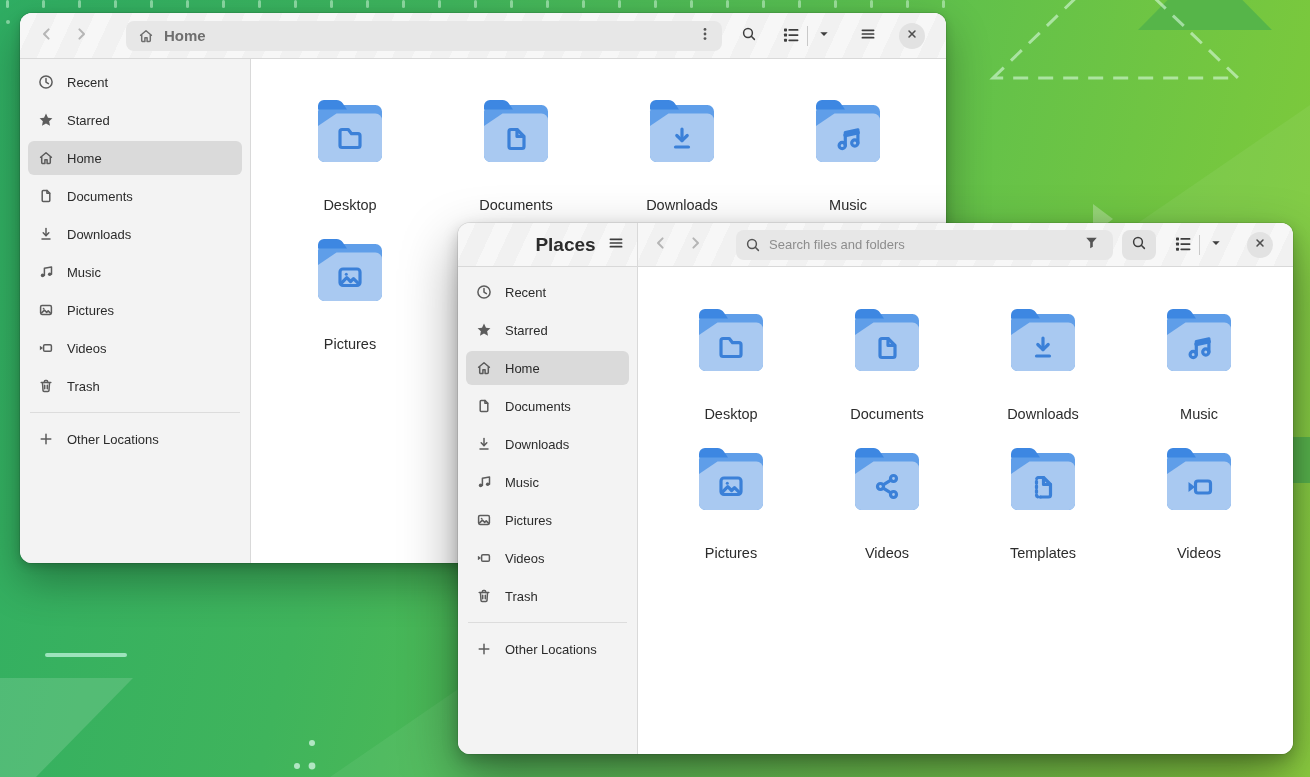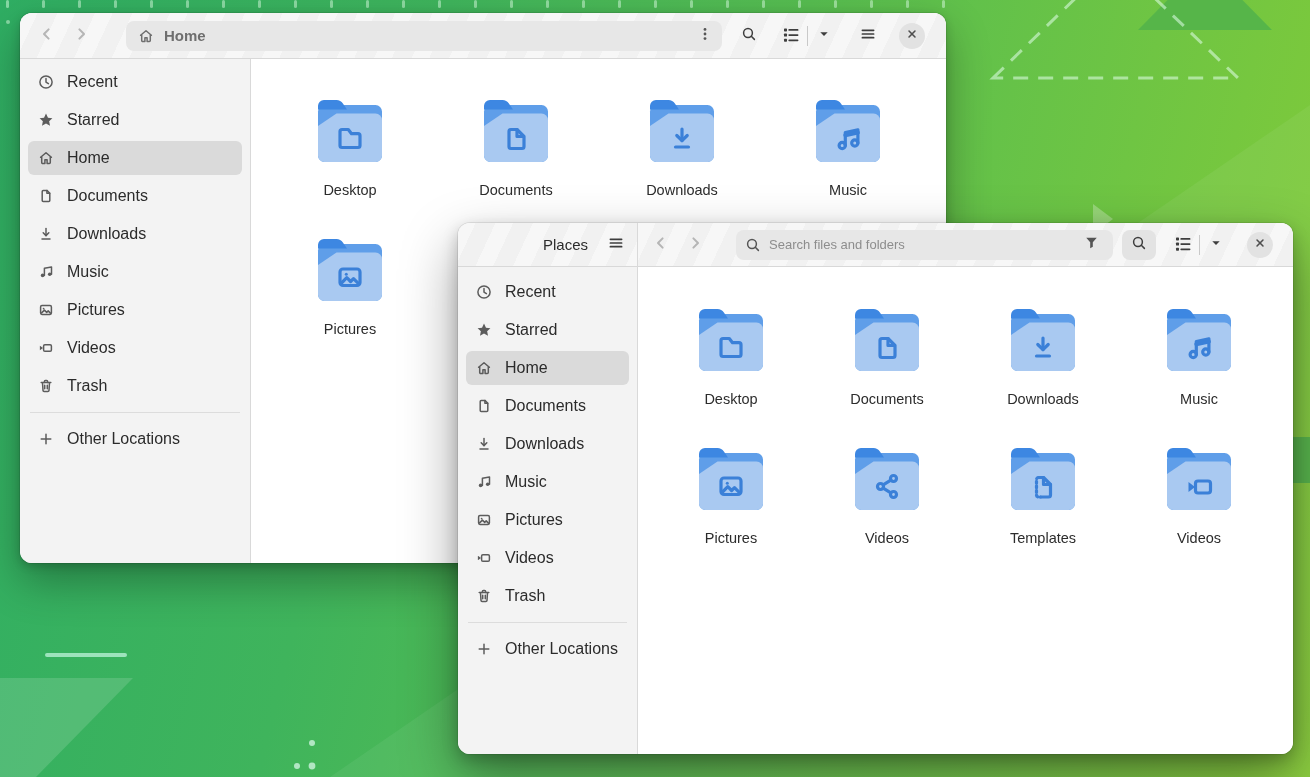--- a/index.html
+++ b/index.html
@@ -22,21 +22,21 @@
     box-shadow:0 6px 16px rgba(0,0,0,.22), 0 24px 56px rgba(0,0,0,.38), 0 0 0 1px rgba(0,0,0,.08); }
 
   .headerbar{
     background:#f1f1f1 repeating-linear-gradient(115deg, rgba(255,255,255,.45) 0 16px, rgba(255,255,255,0) 16px 34px);
     border-bottom:1px solid #d8d8d8; display:flex; align-items:center;
   }
   .bw-header{ grid-column:1/3; padding:0 10px; }
   .fw-header-left{ position:relative; justify-content:center; border-right:1px solid #d9d9d9; }
   .fw-header-right{ padding:0 10px 0 6px; }
 
-  .win-title{ font-size:15px; font-weight:400; color:#2c2c2c;padding-left:36px; }
+  .win-title{ font-size:19px; font-weight:700; color:#2c2c2c;padding-left:36px; }
 
   .icon-btn{ width:34px; height:34px; border-radius:7px; display:flex; align-items:center;
     justify-content:center; color:#3e3e3e; flex:0 0 auto; }
   .icon-btn.disabled{ color:#b5b5b5; }
   .sm{ width:26px; height:26px; }
   .close-btn{ width:26px; height:26px; border-radius:50%; background:#e2e2e2; color:#4f4f4f;
     display:flex; align-items:center; justify-content:center; flex:0 0 auto; }
   .hamb-right{ position:absolute; right:8px; }
 
   .pathbar{ height:30px; width:596px; margin-left:28px; background:#e7e7e7; border-radius:8px;
@@ -52,32 +52,32 @@
   .searchbar input{ flex:1; border:0; background:transparent; outline:none; font-size:13px;
     color:#333; margin-left:8px; font-family:inherit; }
   .searchbar input::placeholder{ color:#8d8d8d; }
   .search-btn{ width:34px; height:30px; border-radius:8px; background:#e3e3e3; color:#3e3e3e;
     display:flex; align-items:center; justify-content:center; margin-left:9px; flex:0 0 auto; }
 
   .sidebar{ background:#f3f3f3; border-right:1px solid #d9d9d9; padding:6px 8px 0; overflow:hidden; }
   .front-window .sidebar{ padding-top:8px; }
   .sb-list{ display:flex; flex-direction:column; gap:4px; }
   .sb-item{ display:flex; align-items:center; gap:13px; height:34px; border-radius:6px;
-    padding:0 10px; color:#2b2b2b; font-size:16px; white-space:nowrap; }
+    padding:0 10px; color:#2b2b2b; font-size:13px; white-space:nowrap; }
   .sb-item.selected{ background:#dadada; }
   .sb-ico{ width:16px; height:16px; color:#5c5c5c; display:flex; flex:0 0 auto; }
   .sb-sep{ height:1px; background:#dcdcdc; margin:9px 2px; }
 
   .folder-grid{ background:#fff; display:flex; flex-wrap:wrap; align-content:flex-start; }
   .bw-grid{ padding:36px 0 0 16px; }
   .fw-grid{ padding:37px 0 0 15px; }
   .folder-cell{ display:flex; flex-direction:column; align-items:center; }
   .bw-grid .folder-cell{ width:166px; height:139px; }
   .fw-grid .folder-cell{ width:156px; height:139px; }
-  .folder-label{ margin-top:13px; font-size:14.5px; color:#2c2c2c; }
+  .folder-label{ margin-top:28px; font-size:14.5px; color:#2c2c2c; }
 </style>
 </head>
 <body>
 
 <div class="desktop">
 
   <svg class="bg-decor" width="1310" height="777" viewBox="0 0 1310 777">
     <defs>
       <pattern id="ticks" width="36" height="9" patternUnits="userSpaceOnUse">
         <rect x="6" y="0" width="3" height="8" rx="1.5" fill="rgba(219,255,228,0.5)"></rect>

